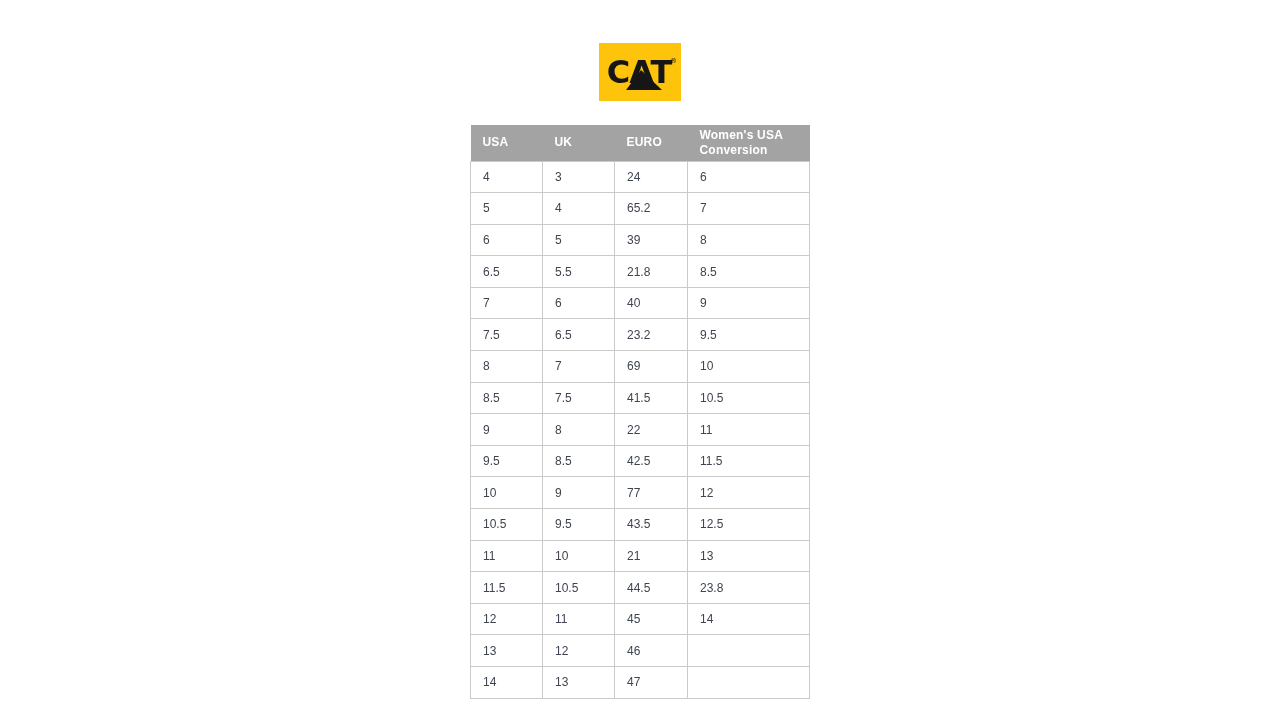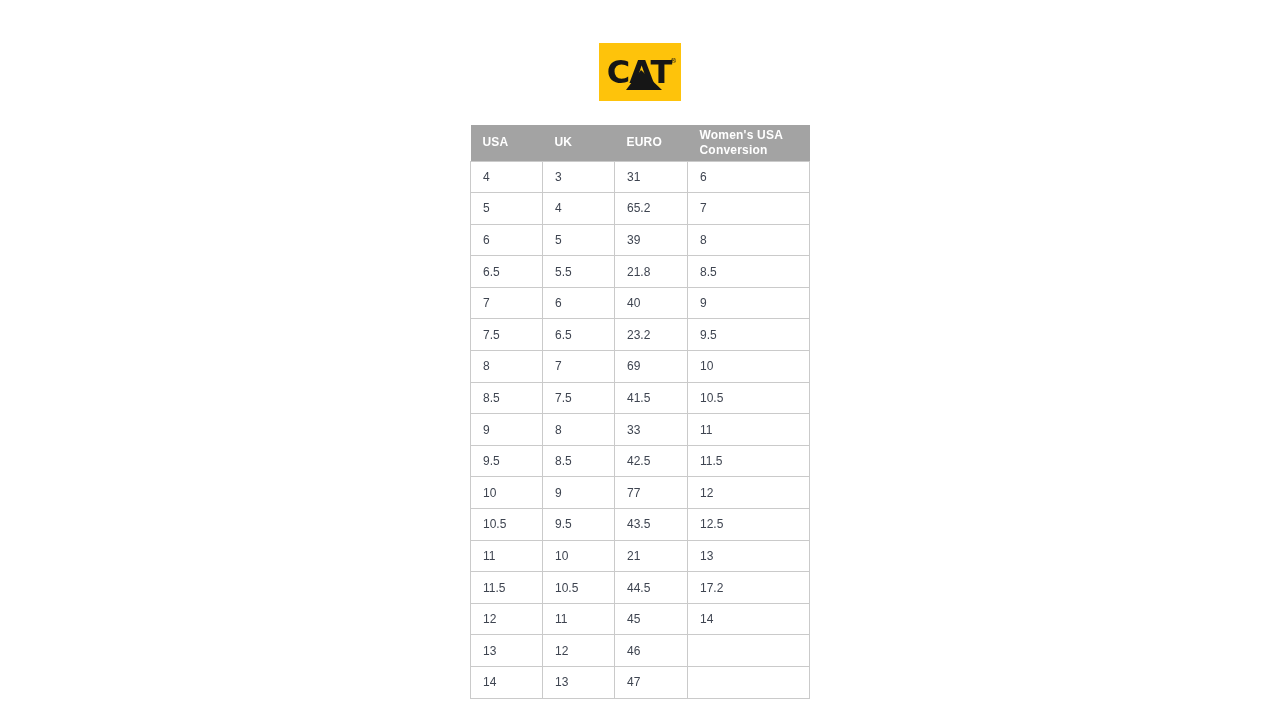--- a/index.html
+++ b/index.html
@@ -84,21 +84,21 @@
         <th>USA</th>
         <th>UK</th>
         <th>EURO</th>
         <th>Women's USA Conversion</th>
       </tr>
     </thead>
     <tbody>
         <tr>
           <td>4</td>
           <td>3</td>
-          <td>31</td>
+          <td>24</td>
           <td>6</td>
         </tr>
         <tr>
           <td>5</td>
           <td>4</td>
           <td>65.2</td>
           <td>7</td>
         </tr>
         <tr>
           <td>6</td>
@@ -132,21 +132,21 @@
         </tr>
         <tr>
           <td>8.5</td>
           <td>7.5</td>
           <td>41.5</td>
           <td>10.5</td>
         </tr>
         <tr>
           <td>9</td>
           <td>8</td>
-          <td>33</td>
+          <td>22</td>
           <td>11</td>
         </tr>
         <tr>
           <td>9.5</td>
           <td>8.5</td>
           <td>42.5</td>
           <td>11.5</td>
         </tr>
         <tr>
           <td>10</td>
@@ -163,21 +163,21 @@
         <tr>
           <td>11</td>
           <td>10</td>
           <td>21</td>
           <td>13</td>
         </tr>
         <tr>
           <td>11.5</td>
           <td>10.5</td>
           <td>44.5</td>
-          <td>17.2</td>
+          <td>23.8</td>
         </tr>
         <tr>
           <td>12</td>
           <td>11</td>
           <td>45</td>
           <td>14</td>
         </tr>
         <tr>
           <td>13</td>
           <td>12</td>

